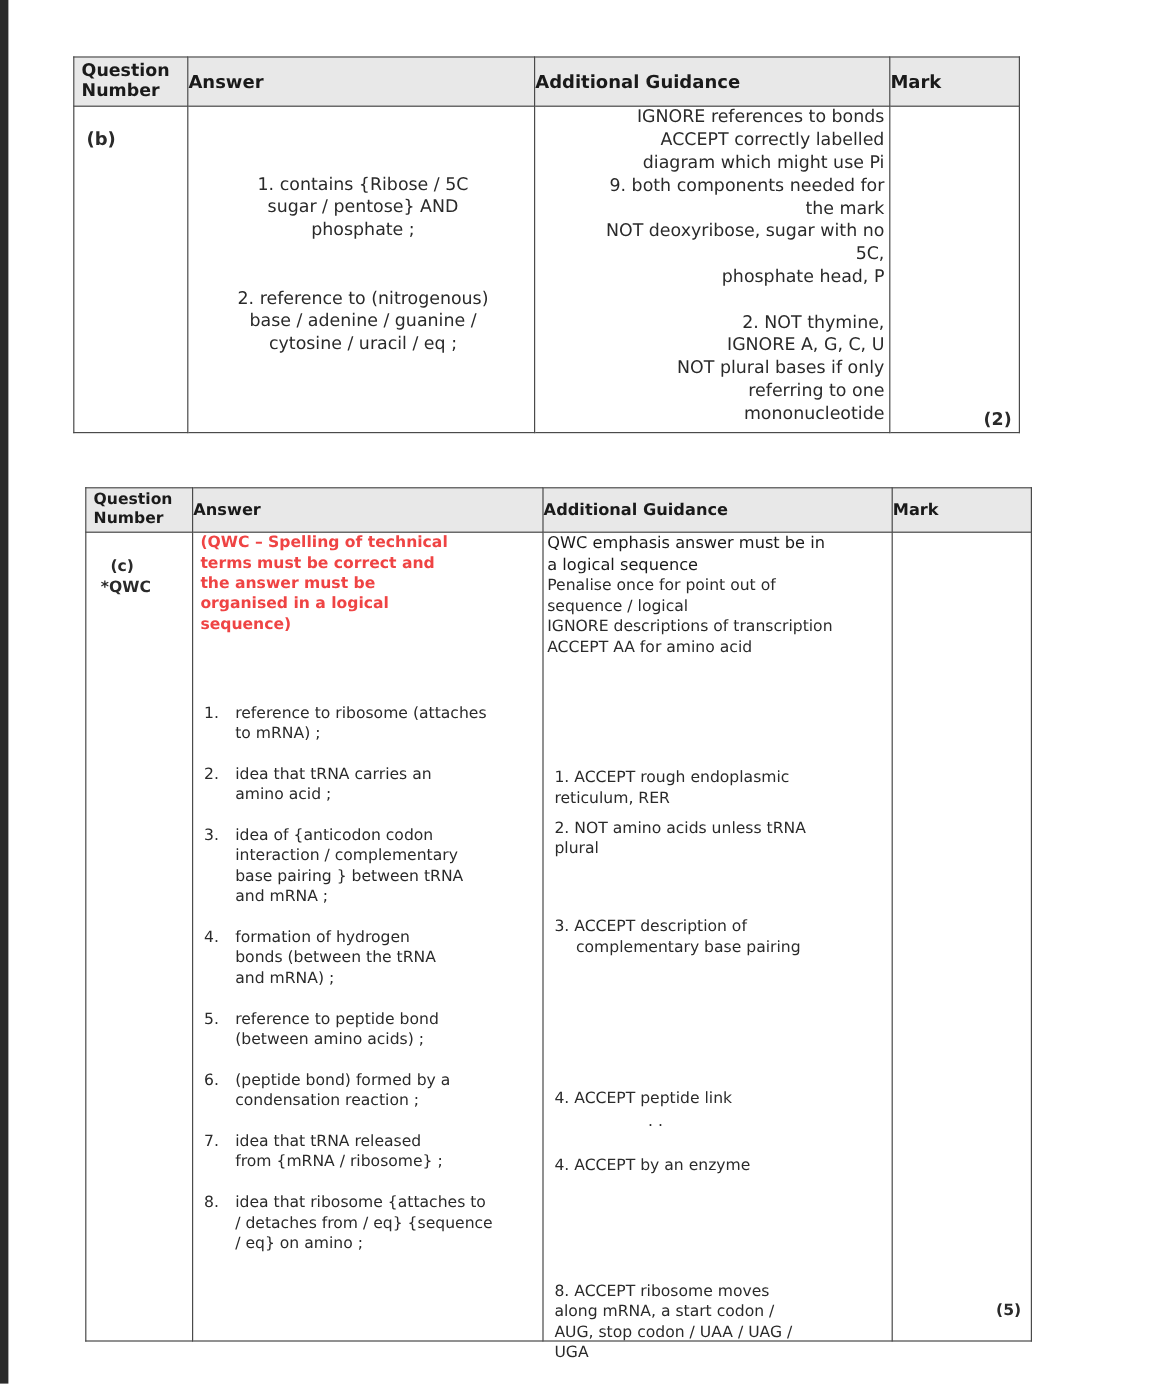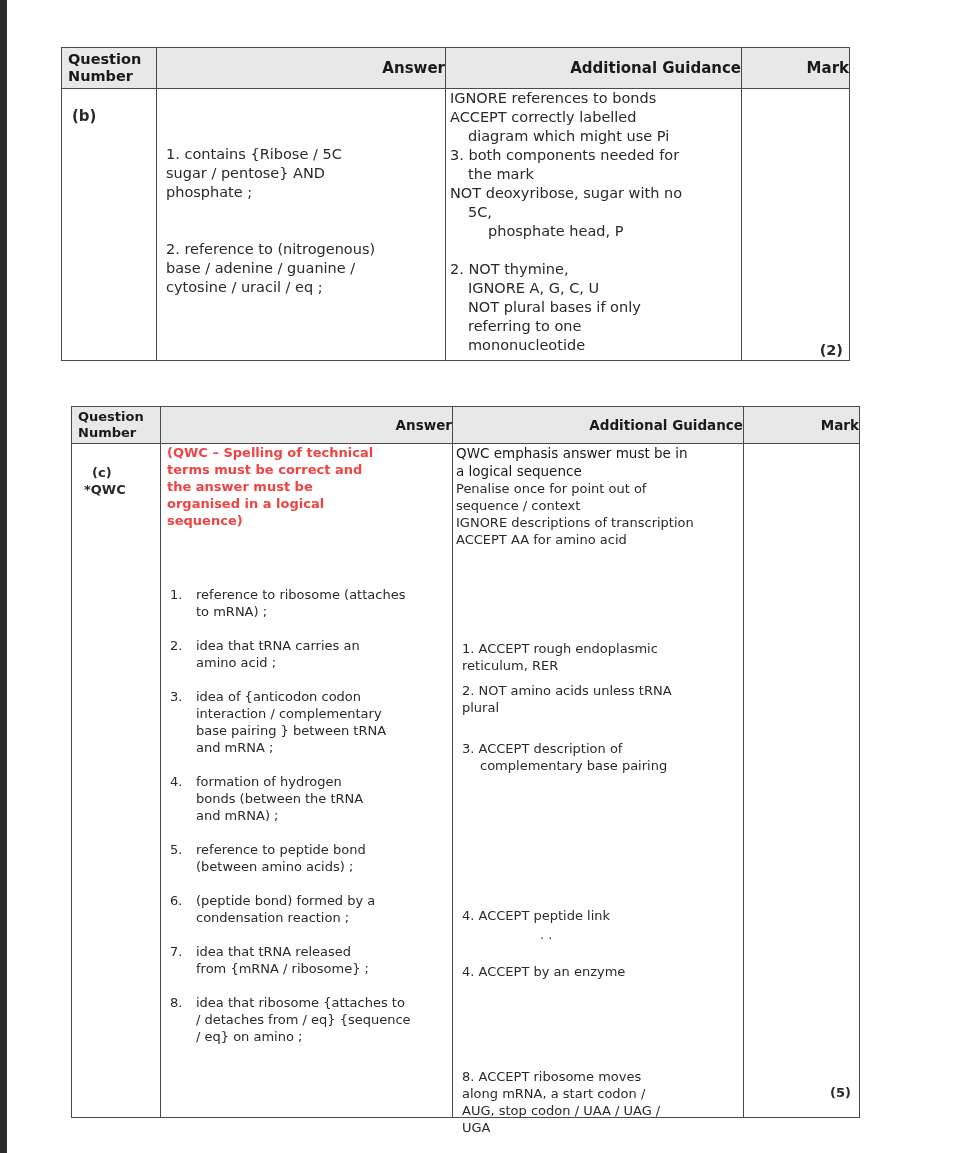--- a/index.html
+++ b/index.html
@@ -3,32 +3,32 @@
 <meta charset="utf-8">
 <style>
   html, body { margin:0; padding:0; }
   body {
     width:971px; height:1153px; background:#ffffff; position:relative; overflow:hidden;
     font-family:"DejaVu Sans", "Liberation Sans", sans-serif; color:#2a2a2a;
   }
   .left-strip { position:absolute; left:0; top:0; width:7px; height:1153px; background:#2b2b2b; }
   table { position:absolute; border-collapse:collapse; table-layout:fixed; }
   td, th { border:1.5px solid #4a4a4a; vertical-align:top; padding:0; }
-  th { background:#e8e8e8; font-weight:bold; text-align:right; vertical-align:middle; color:#1a1a1a; }
+  th { background:#e8e8e8; font-weight:bold; text-align:left; vertical-align:middle; color:#1a1a1a; }
 
   
   #t1 { left:61px; top:47px; width:788px; }
   #t1 th { height:40px; font-size:15px; }
   #t1 th.qn { font-size:14.5px; line-height:17px; text-align:left; padding-left:6px; }
   #t1 td { font-size:14.5px; line-height:19px; }
   .qlabel-b { font-weight:bold; font-size:15px; padding:18px 0 0 10px; }
-  .ans1 { padding:56px 6px 0 9px; }
+  .ans1 { padding:56px 6px 0 9px;text-align:center; }
   .ans1 .item { padding-left:14px; text-indent:-14px; }
   .ans1 .item + .item { margin-top:38px; }
-  .guid1 { padding:0 4px 0 4px; }
+  .guid1 { padding:0 4px 0 4px;text-align:right; }
   .guid1 .ind { padding-left:18px; }
   .guid1 .ind2 { padding-left:38px; }
   .guid1 .gap { height:19px; }
   .mark1 { position:relative; }
   .mark-val { position:absolute; right:6px; bottom:0; font-weight:bold; }
 
   
   #t2 { left:71px; top:406px; width:788px; }
   #t2 th { height:36px; font-size:13.5px; }
   #t2 th.qn { font-size:13px; line-height:16px; text-align:left; padding-left:6px; }
@@ -84,21 +84,21 @@
           <div>base / adenine / guanine /</div>
           <div>cytosine / uracil / eq ;</div>
         </div>
       </div>
     </td>
     <td>
       <div class="guid1">
         <div>IGNORE references to bonds</div>
         <div>ACCEPT correctly labelled</div>
         <div class="ind">diagram which might use Pi</div>
-        <div>3. both components needed for</div>
+        <div>9. both components needed for</div>
         <div class="ind">the mark</div>
         <div>NOT deoxyribose, sugar with no</div>
         <div class="ind">5C,</div>
         <div class="ind2">phosphate head, P</div>
         <div class="gap"></div>
         <div>2. NOT thymine,</div>
         <div class="ind">IGNORE A, G, C, U</div>
         <div class="ind">NOT plural bases if only</div>
         <div class="ind">referring to one</div>
         <div class="ind">mononucleotide</div>
@@ -206,33 +206,33 @@
             </div>
       </div>
     </td>
     <td style="position:relative;">
       <div class="qwc-g1">
         <div>QWC emphasis answer must be in</div>
         <div>a logical sequence</div>
       </div>
       <div class="qwc-g2">
         <div>Penalise once for point out of</div>
-        <div>sequence / context</div>
+        <div>sequence / logical</div>
         <div>IGNORE descriptions of transcription</div>
         <div>ACCEPT AA for amino acid</div>
       </div>
       <div class="gpt" style="top:196px">
         <div>1. ACCEPT rough endoplasmic</div>
             <div>reticulum, RER</div>
       </div>
       <div class="gpt" style="top:238px">
         <div>2. NOT amino acids unless tRNA</div>
             <div>plural</div>
       </div>
-      <div class="gpt" style="top:296px">
+      <div class="gpt" style="top:320px">
         <div>3. ACCEPT description of</div>
             <div class="ind">complementary base pairing</div>
       </div>
       <div class="gpt" style="top:463px">
         <div>4. ACCEPT peptide link</div>
         <div style="padding-left:78px;margin-top:2px;">. .</div>
       </div>
       <div class="gpt" style="top:519px">
         <div>4. ACCEPT by an enzyme</div>
       </div>

